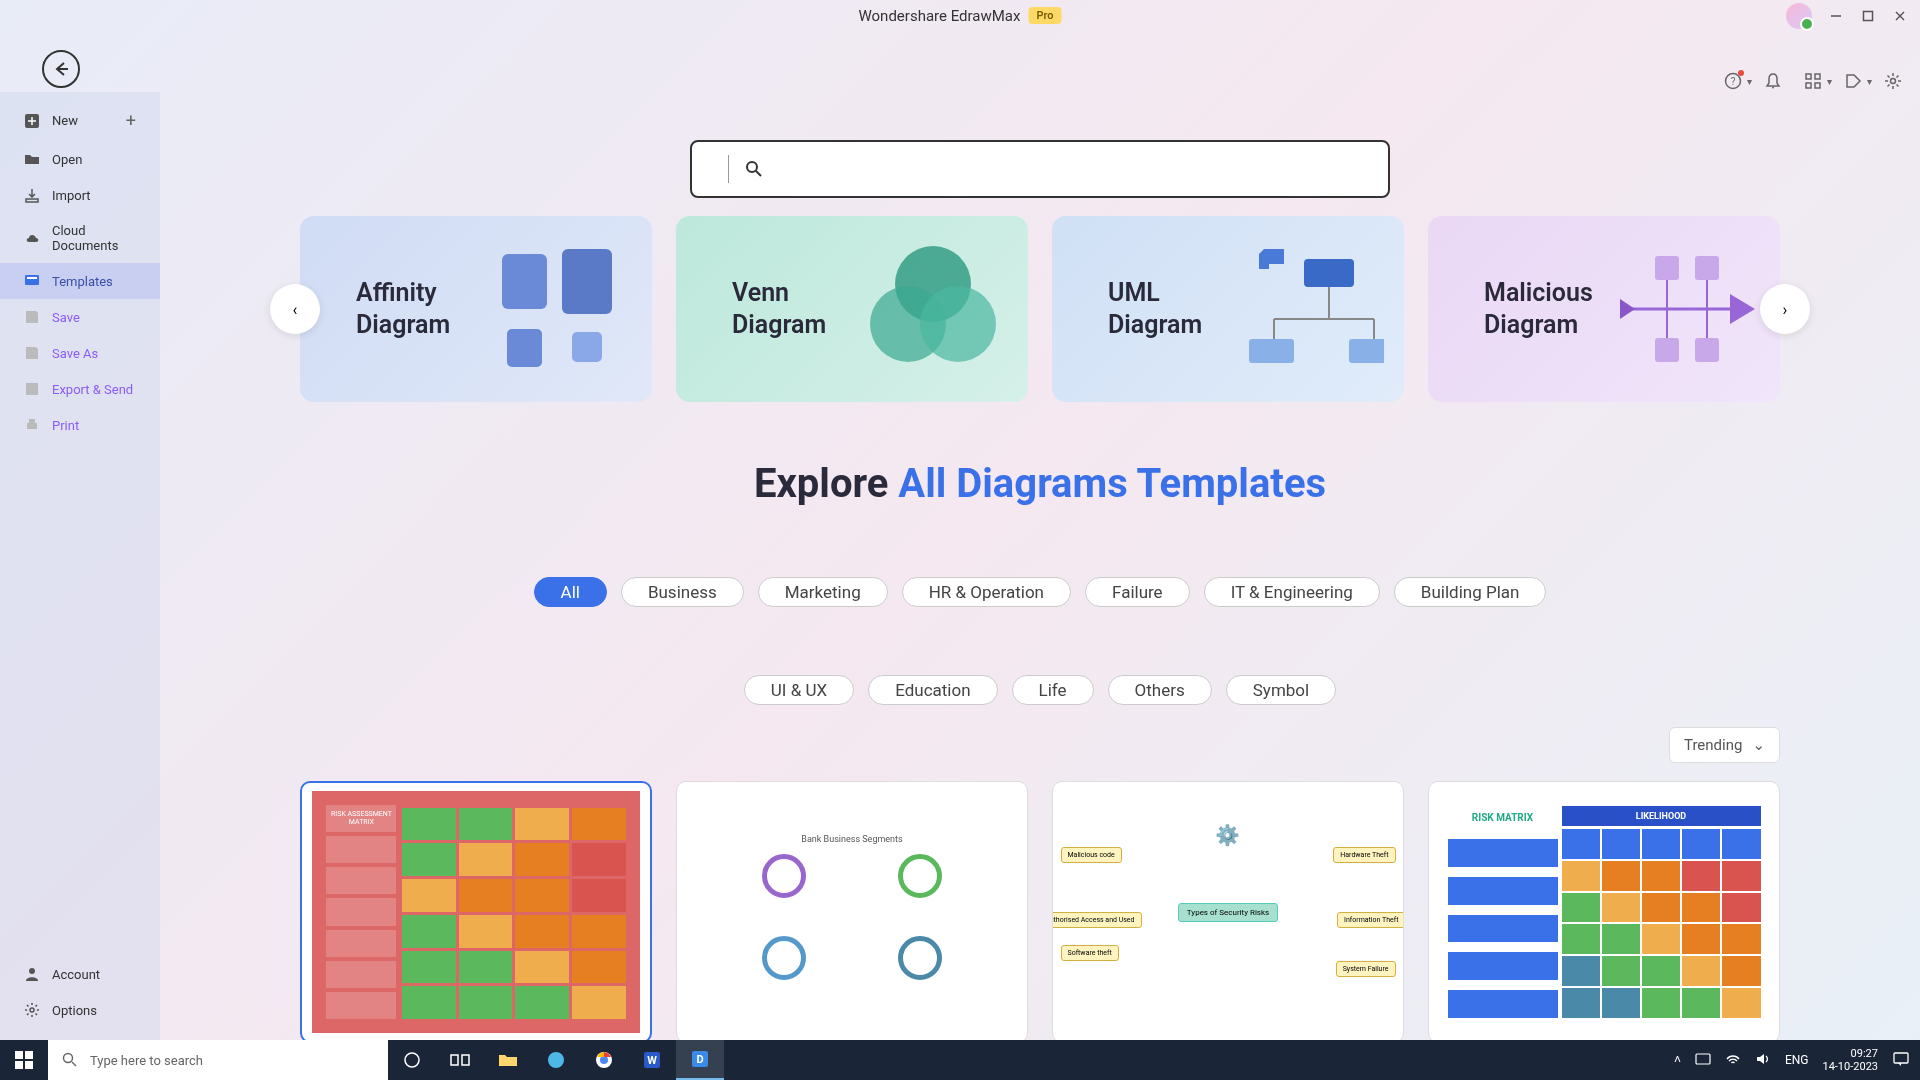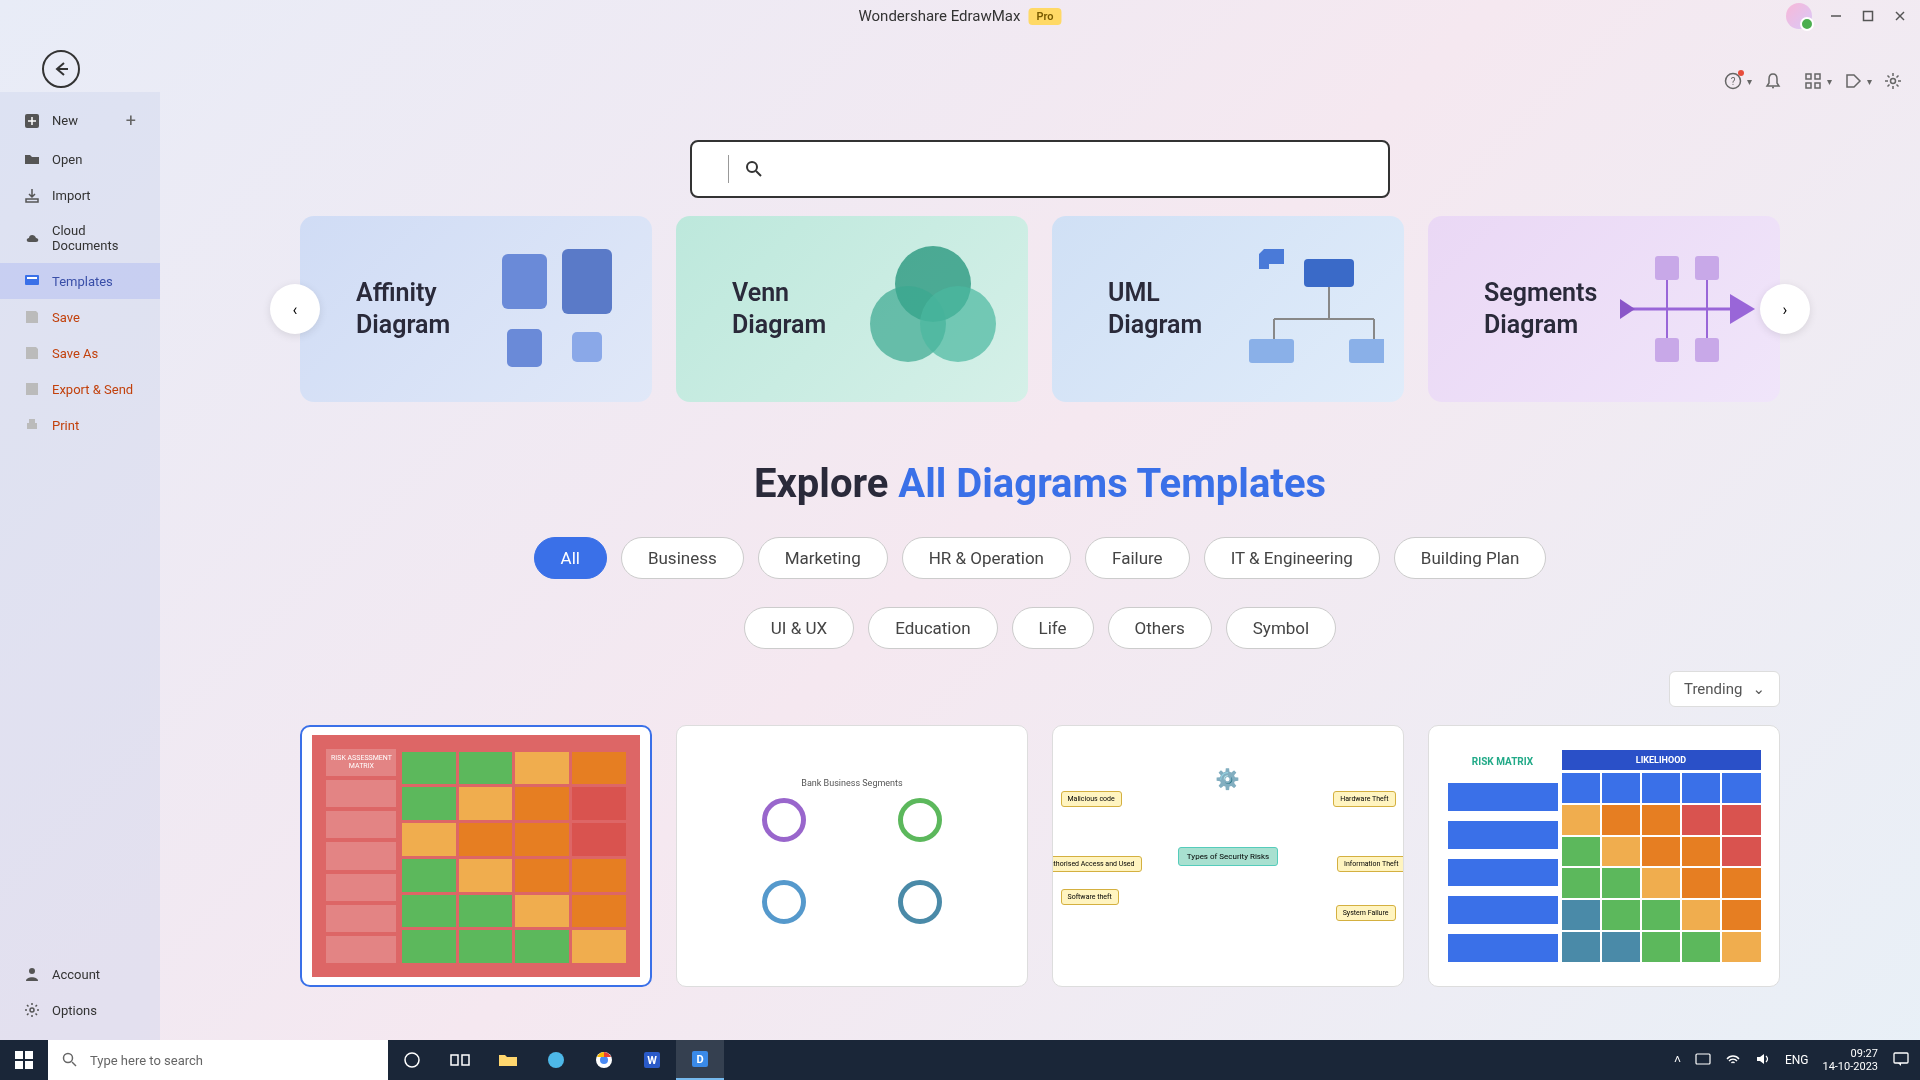--- a/index.html
+++ b/index.html
@@ -1,40 +1,40 @@
 <!DOCTYPE html>
 <html><head>
 <meta charset="utf-8">
 <style>
 * { margin: 0; padding: 0; box-sizing: border-box; font-family: -apple-system, BlinkMacSystemFont, "Segoe UI", Roboto, Arial, sans-serif; }
 html, body { width: 1920px; height: 1080px; overflow: hidden; }
 body { background: linear-gradient(135deg, #e8ecf7 0%, #f5e8f0 50%, #e8f0f7 100%); }
 
 
 .titlebar { height: 32px; display: flex; align-items: center; position: relative; }
-.titlebar-center { position: absolute; left: 50%; transform: translateX(-50%); display: flex; align-items: flex-end; gap: 8px; font-size: 15px; color: #333; }
+.titlebar-center { position: absolute; left: 50%; transform: translateX(-50%); display: flex; align-items: flex-start; gap: 8px; font-size: 15px; color: #333; }
 .pro-badge { background: #ffd966; color: #7a5c00; font-size: 11px; font-weight: 600; padding: 2px 8px; border-radius: 4px; }
 .titlebar-right { margin-left: auto; display: flex; align-items: center; gap: 16px; padding-right: 12px; }
 .avatar { width: 26px; height: 26px; border-radius: 50%; background: linear-gradient(135deg, #f8b8d8, #d8c8f8); position: relative; }
 .avatar::after { content: ""; position: absolute; bottom: -2px; right: -2px; width: 10px; height: 10px; background: #4caf50; border-radius: 50%; border: 2px solid #fff; }
 .win-btn { width: 16px; height: 16px; display: flex; align-items: center; justify-content: center; color: #555; cursor: pointer; }
 
 
 .toolbar-row { height: 60px; position: relative; }
 .back-circle { position: absolute; left: 42px; top: 18px; width: 38px; height: 38px; border: 2px solid #333; border-radius: 50%; display: flex; align-items: center; justify-content: center; cursor: pointer; }
 .toolbar-icons { position: absolute; right: 18px; top: 40px; display: flex; gap: 22px; align-items: center; color: #666; }
 .tool-icon { width: 18px; height: 18px; cursor: pointer; position: relative; }
 .red-dot { position: absolute; top: -2px; right: -2px; width: 6px; height: 6px; background: #e74c3c; border-radius: 50%; }
 
 
 .layout { display: flex; height: calc(100% - 92px - 40px); }
 .sidebar { width: 160px; background: rgba(200, 210, 235, 0.35); display: flex; flex-direction: column; padding-top: 8px; }
 .side-item { display: flex; align-items: center; gap: 12px; padding: 10px 24px; font-size: 13px; color: #333; cursor: pointer; position: relative; }
 .side-item.active { background: rgba(74, 101, 242, 0.15); color: #3a4fa8; }
-.side-item.disabled { color: #c2410c; }
+.side-item.disabled { color: #8b5cf6; }
 .side-icon { width: 16px; height: 16px; display: inline-flex; align-items: center; justify-content: center; }
 .side-plus { margin-left: auto; color: #666; font-size: 18px; }
 .side-bottom { margin-top: auto; margin-bottom: 12px; }
 
 
 .content { flex: 1; overflow: hidden; position: relative; }
 .search-wrap { display: flex; justify-content: center; padding-top: 48px; }
 .search-box { width: 700px; height: 58px; border: 2px solid #333; border-radius: 8px; background: #fff; display: flex; align-items: center; padding: 0 20px; }
 .search-input { flex: 1; border: none; outline: none; font-size: 19px; color: #333; background: transparent; }
 .search-divider { width: 1px; height: 28px; background: #999; margin: 0 16px; }
@@ -55,21 +55,21 @@
 .nav-arrow { position: absolute; top: 50%; transform: translateY(-50%); width: 50px; height: 50px; background: #fff; border-radius: 50%; display: flex; align-items: center; justify-content: center; cursor: pointer; box-shadow: 0 2px 8px rgba(0,0,0,0.1); z-index: 2; }
 .nav-prev { left: 110px; }
 .nav-next { right: 110px; }
 
 
 .explore-title { text-align: center; margin-top: 58px; font-size: 40px; font-weight: 700; color: #2a2a3a; }
 .explore-title .hl { color: #3a70e8; }
 
 
 .pills { display: flex; flex-wrap: wrap; justify-content: center; gap: 14px; margin-top: 30px; padding: 0 200px; }
-.pill { padding: 10px 26px; border: 1px solid #ccc; border-radius: 24px; font-size: 17px; color: #444; background: #fff; cursor: pointer; }
+.pill { padding: 4px 26px; border: 1px solid #ccc; border-radius: 24px; font-size: 17px; color: #444; background: #fff; cursor: pointer; margin-top: 40px; }
 .pill.active { background: #3a70e8; color: #fff; border-color: #3a70e8; }
 
 
 .sort-wrap { text-align: right; padding: 22px 140px 0 0; }
 .sort-dd { display: inline-flex; align-items: center; gap: 10px; border: 1px solid #ddd; border-radius: 6px; padding: 8px 14px; background: #fff; font-size: 15px; color: #555; cursor: pointer; }
 
 
 .grid { display: flex; gap: 24px; padding: 18px 140px 0; }
 .tpl-card { flex: 1; cursor: pointer; }
 .tpl-thumb { height: 262px; border: 1px solid #ddd; border-radius: 10px; background: #fff; overflow: hidden; display: flex; align-items: center; justify-content: center; }
@@ -317,21 +317,21 @@
               <line x1="95" y1="43" x2="95" y2="60" stroke="#888" stroke-width="2"></line>
               <line x1="40" y1="75" x2="140" y2="75" stroke="#888" stroke-width="2"></line>
               <line x1="95" y1="60" x2="95" y2="75" stroke="#888" stroke-width="2"></line>
               <line x1="40" y1="75" x2="40" y2="95" stroke="#888" stroke-width="2"></line>
               <line x1="140" y1="75" x2="140" y2="95" stroke="#888" stroke-width="2"></line>
               <rect x="15" y="95" width="45" height="24" rx="3" fill="#8ab0e8"></rect>
               <rect x="115" y="95" width="45" height="24" rx="3" fill="#8ab0e8"></rect>
             </svg>
         </div>
         <div class="cat-card purple">
-          <div class="cat-title"><span>Segments</span><br><span>Diagram</span></div>
+          <div class="cat-title"><span>Malicious</span><br><span>Diagram</span></div>
           <svg class="cat-illus" viewBox="0 0 150 130">
               <line x1="20" y1="65" x2="120" y2="65" stroke="#9966d8" stroke-width="3"></line>
               <path d="M10 55 L25 65 L10 75 Z" fill="#8a56c8"></path>
               <path d="M120 50 L145 65 L120 80 Z" fill="#9966d8"></path>
               <rect x="45" y="12" width="24" height="24" rx="3" fill="#c8a8e8"></rect>
               <rect x="85" y="12" width="24" height="24" rx="3" fill="#c8a8e8"></rect>
               <rect x="45" y="94" width="24" height="24" rx="3" fill="#c8a8e8"></rect>
               <rect x="85" y="94" width="24" height="24" rx="3" fill="#c8a8e8"></rect>
               <line x1="57" y1="36" x2="57" y2="65" stroke="#9966d8" stroke-width="2"></line>
               <line x1="97" y1="36" x2="97" y2="65" stroke="#9966d8" stroke-width="2"></line>

